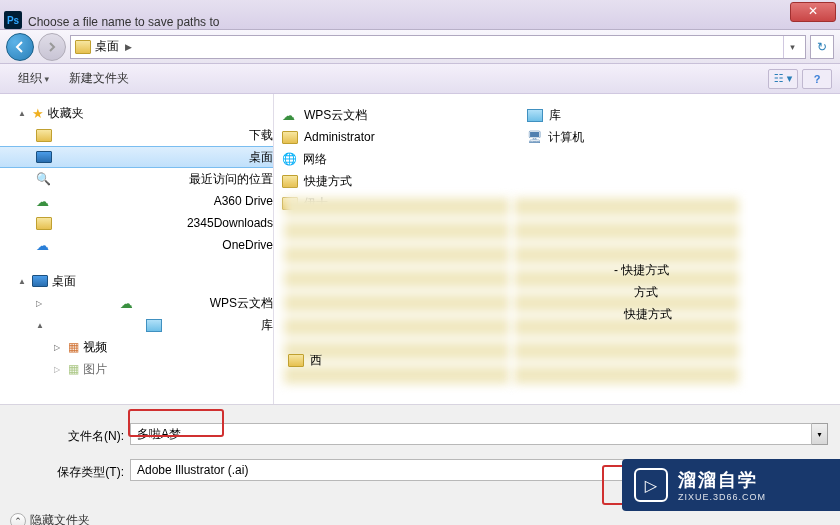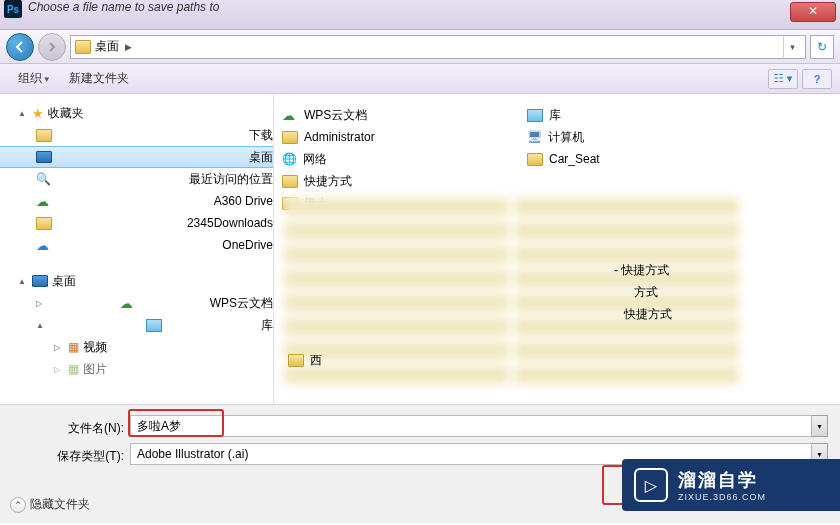--- a/index.html
+++ b/index.html
@@ -1,20 +1,20 @@
 <!DOCTYPE html>
 <html><head>
 <meta charset="utf-8">
 <style>
 * { margin: 0; padding: 0; box-sizing: border-box; font-family: "Microsoft YaHei", "Segoe UI", sans-serif; }
 body { width: 840px; height: 525px; background: #fff; overflow: hidden; position: relative; }
 
-.titlebar { height: 30px; background: linear-gradient(to bottom, #e6e0f0, #d8d0e8); border-bottom: 1px solid #b8b0c8; display: flex; align-items: flex-start; padding: 0 4px; position: relative; }
+.titlebar { height: 30px; background: linear-gradient(to bottom, #e6e0f0, #d8d0e8); border-bottom: 1px solid #b8b0c8; display: flex; align-items: flex-end; padding: 0 4px; position: relative; }
 .ps-icon { width: 18px; height: 18px; background: #001e36; border-radius: 2px; display: flex; align-items: center; justify-content: center; color: #31a8ff; font-size: 10px; font-weight: bold; margin-right: 6px; }
-.title-text { font-size: 12px; color: #333; flex: 1; font-style: italic; }
+.title-text { font-size: 12px; color: #333; flex: 1; }
 .close-btn { position: absolute; right: 4px; top: 2px; width: 46px; height: 20px; background: linear-gradient(to bottom, #e27676, #c94646); border: 1px solid #a03030; border-radius: 3px; color: #fff; text-align: center; line-height: 16px; font-size: 12px; }
 
 .navbar { height: 34px; background: linear-gradient(to bottom, #f8f6fc, #e8e4f0); border-bottom: 1px solid #c8c0d8; display: flex; align-items: center; padding: 3px 6px; gap: 4px; }
 .nav-back, .nav-fwd { width: 28px; height: 28px; border-radius: 50%; background: radial-gradient(circle at 30% 30%, #5db3e8, #2a7fb8); border: 1px solid #1a5f88; display: flex; align-items: center; justify-content: center; color: #fff; }
 .nav-fwd { background: linear-gradient(to bottom,#e0dde8,#c8c4d4); border-color:#b0acb8; color:#888; }
 .addr-bar { flex: 1; height: 24px; background: #fff; border: 1px solid #b0a8c0; display: flex; align-items: center; padding: 0 4px; font-size: 12px; }
 .addr-icon { width: 16px; height: 14px; background: linear-gradient(to bottom,#f7e6a0,#e6c050); border: 1px solid #c0a030; border-radius: 1px; margin-right: 4px; }
 .addr-dd { width: 18px; height: 22px; display:flex; align-items:center; justify-content:center; color:#555; font-size:9px; border-left:1px solid #d0c8e0; }
 .refresh-btn { width: 24px; height: 24px; background:#fff; border:1px solid #b0a8c0; display:flex; align-items:center; justify-content:center; color:#2a7fb8; font-size:12px; }
 .search-box { width: 200px; height: 24px; background:#fff; border:1px solid #b0a8c0; display:flex; align-items:center; padding:0 4px; font-size:12px; color:#888; font-style:italic; }
@@ -45,21 +45,21 @@
 .file-grid { display:flex; gap: 20px; }
 .file-col { width: 225px; }
 .file-item { display:flex; align-items:center; height:22px; gap:6px; }
 .pix-block { position:absolute; filter: blur(5px); }
 .px1 { left:10px; top:100px; width:225px; height:190px; background: repeating-linear-gradient(0deg,#f0e8c0,#f0e8c0 18px,#fff 18px,#fff 24px); }
 .px2 { left:240px; top:100px; width:225px; height:190px; background: repeating-linear-gradient(0deg,#f0e8c0,#f0e8c0 18px,#fff 18px,#fff 24px); }
 
 .bottom { background:#f0f0f0; border-top:1px solid #d8d4e0; padding: 10px 12px 8px 12px; position:relative; }
 .form-row { display:flex; align-items:flex-end; margin-bottom:6px; font-size:12px; }
 .form-lbl { width:118px; text-align:right; padding-right:6px; }
-.form-input { flex:1; height:22px; border:1px solid #b8b8b8; background:#fff; padding:9px 6px; font-size:12px; }
+.form-input { flex:1; height:22px; border:1px solid #b8b8b8; background:#fff; padding:9px 6px; font-size:12px;margin-top:8px; }
 .form-dd { width:16px; height:22px; background:linear-gradient(to bottom,#f0f0f0,#d8d8d8); border:1px solid #a0a0a0; border-left:none; display:flex; align-items:center; justify-content:center; font-size:8px; }
 .redbox { border:2px solid #d03030; border-radius:3px; position:absolute; }
 .rb1 { left:128px; top:4px; width:96px; height:28px; }
 .rb2 { left:602px; top:60px; width:230px; height:40px; }
 .hide-folders { position:absolute; left:10px; bottom:10px; display:flex; align-items:center; gap:4px; font-size:12px; color:#333; }
 .hide-folders .arr { width:16px; height:16px; border:1px solid #b0b0b0; border-radius:50%; display:flex; align-items:center; justify-content:center; font-size:9px; background:linear-gradient(to bottom,#fff,#e8e8e8); }
 
 .watermark { position:absolute; right:0; bottom:14px; width:218px; height:52px; background:#18386c; border-radius:4px 0 0 4px; display:flex; align-items:center; gap:10px; padding:0 12px; color:#fff; }
 .wm-ic { width:34px; height:34px; border:2px solid #fff; border-radius:6px; display:flex; align-items:center; justify-content:center; font-size:16px; }
 .wm-txt { display:flex; flex-direction:column; }
@@ -190,24 +190,20 @@
         </div>
       <div class="file-col" id="fcol2">
           <div class="file-item">
             <span class="lib-ic"></span>
             <span>库</span>
           </div>
           <div class="file-item">
             <span style="color:#5080b0">🖥</span>
             <span>计算机</span>
           </div>
-          <div class="file-item">
-            <span class="fold-ic"></span>
-            <span>Car_Seat</span>
-          </div>
         </div>
     </div>
     <div class="pix-block px1"></div>
     <div class="pix-block px2"></div>
     <div style="position:absolute;left:14px;top:258px;display:flex;align-items:center;gap:6px;">
         <span class="fold-ic"></span>
         <span>西</span>
       </div>
     <div style="position:absolute;left:340px;top:168px;font-size:12px;">- 快捷方式</div>
     <div style="position:absolute;left:360px;top:190px;font-size:12px;">方式</div>

